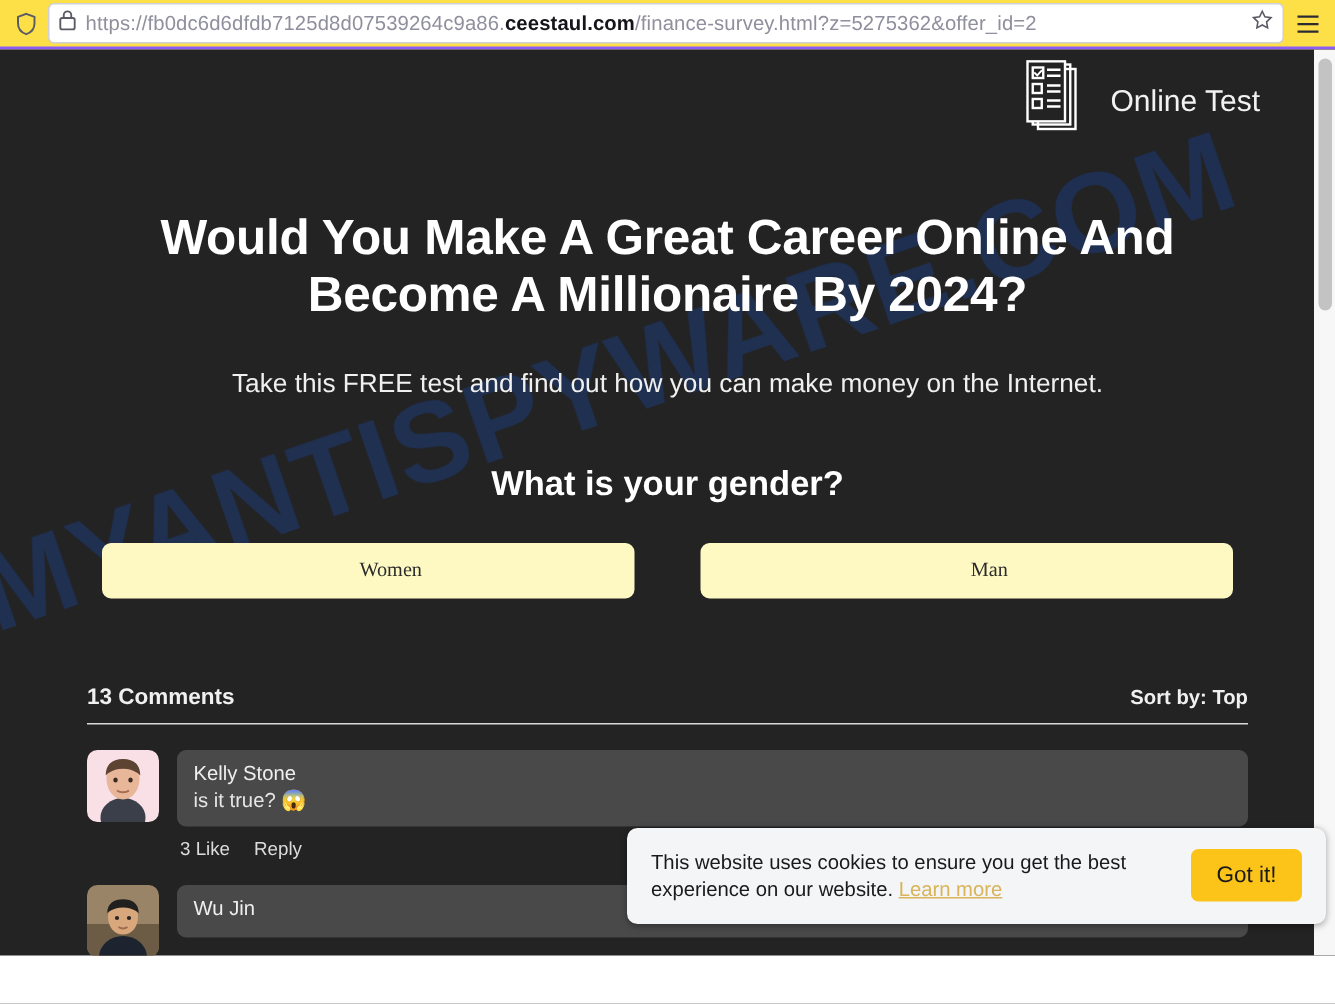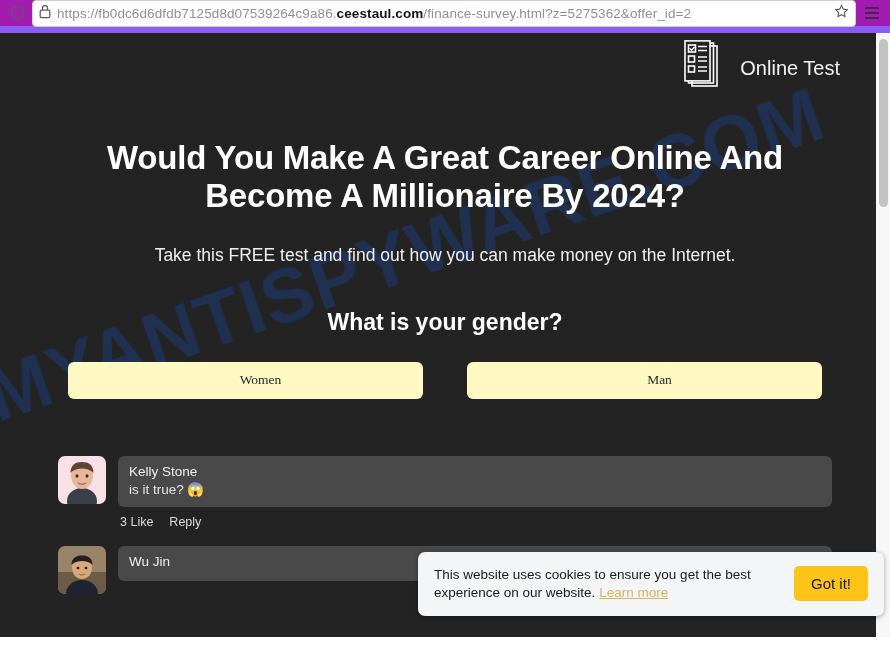--- a/index.html
+++ b/index.html
@@ -40,22 +40,22 @@
     width: 31px; height: 31px; display: flex; align-items: center; justify-content: center;
     color: #222; font-size: 13px; line-height: 1;
   }
   .win-btn.close { width: 36px; background: #e81123; color: #fff; }
   .win-min-glyph { display:block; width: 11px; height: 1px; background:#2b2a33; }
   .win-max-glyph { display:block; width: 11px; height: 11px; border: 1.4px solid #2b2a33; }
   .win-close-glyph { font-size: 16px; font-weight: 300; color: #fff; }
 
   .navbar {
     display: flex; align-items: center;
-    height: 33px; background: #a21caf; padding: 0 4px;
-    border-bottom: 7px solid #8b5cf6;
+    height: 33px; background: #fde047; padding: 0 4px;
+    border-bottom: 2px solid #8b5cf6;
   }
   .nav-icon { width: 26px; height: 26px; display:flex; align-items:center; justify-content:center; flex:0 0 auto; }
   .urlbar {
     flex: 1 1 auto; display: flex; align-items: center; gap: 6px;
     height: 27px; margin: 0 2px; padding: 0 6px;
     background: #ffffff; border: 1px solid #cfcfd8; border-radius: 4px;
   }
   .url-text {
     flex: 1 1 auto; font-size: 13.5px; white-space: nowrap; overflow: hidden;
     color: #8f8f9d; letter-spacing: .1px;
@@ -211,20 +211,24 @@
       <h1 class="headline">Would You Make A Great Career Online And Become A Millionaire By 2024?</h1>
       <p class="subhead">Take this FREE test and find out how you can make money on the Internet.</p>
       <h2 class="question">What is your gender?</h2>
 
       <div class="choices">
         <button class="choice">Women</button>
         <button class="choice">Man</button>
       </div>
 
       <div class="comments">
+        <div class="comments-head">
+          <span class="comments-count">13 Comments</span>
+          <span class="comments-sort">Sort by: Top</span>
+        </div>
 
         <div class="comment">
           <div class="avatar">
             <svg viewBox="0 0 48 48">
               <rect width="48" height="48" fill="#f9dfe6"></rect>
               <ellipse cx="24" cy="45" rx="15" ry="13" fill="#3a3f4a"></ellipse>
               <path d="M24 7c8 0 11 5 11 12 0 8-5 14-11 14S13 27 13 19C13 12 16 7 24 7z" fill="#e8b79a"></path>
               <path d="M12.5 17c0-8 5-11 11.5-11s11.5 3 11.5 11c0 0-3.5-4.5-11.5-4.5S12.5 17 12.5 17z" fill="#5d4332"></path>
               <ellipse cx="19" cy="20" rx="1.5" ry="1.7" fill="#3b2b21"></ellipse>
               <ellipse cx="29" cy="20" rx="1.5" ry="1.7" fill="#3b2b21"></ellipse>

